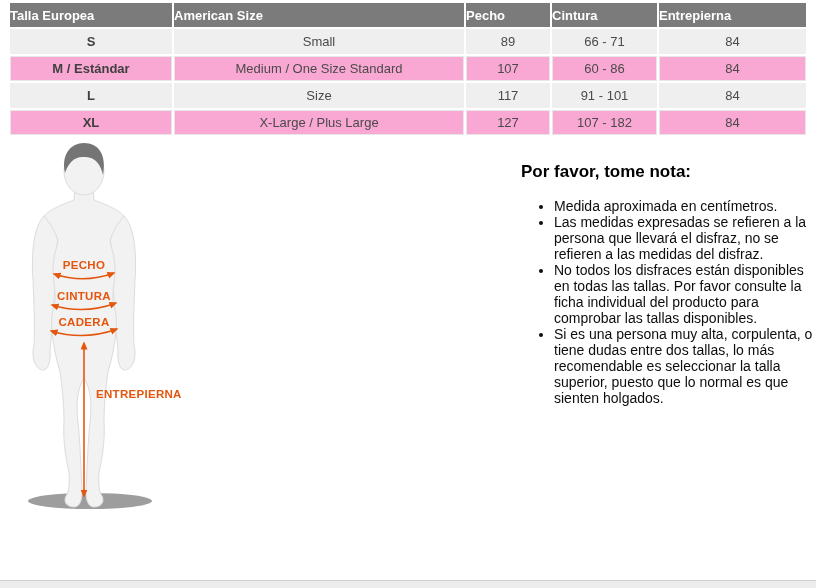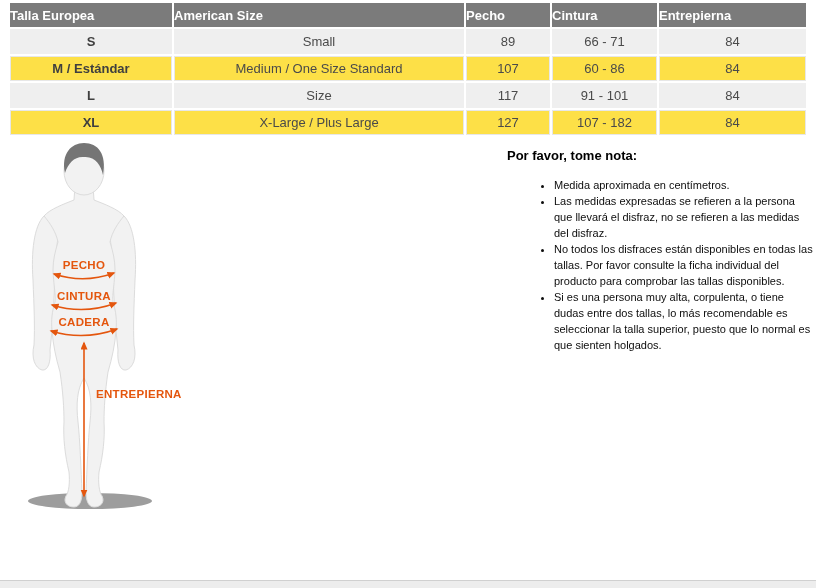--- a/index.html
+++ b/index.html
@@ -34,21 +34,21 @@
     font-size: 13px;
     color: #4a4a4a;
     height: 23px;
     padding: 0;
     text-align: center;
     vertical-align: middle;
     border: 1px solid transparent;
   }
   table.size-table td:first-child { font-weight: bold; color: #3f3f3f; }
   tr.row-gray td  { background: var(--alt-row); border-color: var(--alt-row); }
-  tr.row-white td { background: #fde047; border-color: #e7e7e7; margin-left: 34px; }
+  tr.row-white td { background: #f9a8d4; border-color: #e7e7e7; margin-left: 34px; }
 
   
   .figure-wrap {
     position: absolute; left: 20px; top: 140px;
     width: 172px; height: 380px;
   }
   .figure-wrap svg { display: block; width: 100%; height: 100%; }
   .body-fill { fill: #f2f2f2; stroke: #dcdcdc; stroke-width: 1; }
   .hair-fill { fill: #757575; stroke: none; }
   .shadow-fill { fill: #9d9d9d; stroke: none; }
@@ -62,32 +62,32 @@
     letter-spacing: 0.3px;
   }
 
   
   .notes {
     position: absolute; left: 505px; top: 146px;
     width: 310px;
     color: #000000;
   }
   .notes h3 {
-    margin: 2px;
-    font-size: 13px;
+    margin: 16px;
+    font-size: 17px;
     font-weight: bold;
     color: #000000;
   }
   .notes ul {
     margin: 14px 0 0 0;
     padding-left: 49px;
     list-style: disc;
   }
   .notes li {
-    font-size: 11px;
+    font-size: 14px;
     line-height: 16px;
     color: #0d0d0d;
     padding-right: 2px;
   }
 
   
   .bottom-bar {
     position: absolute; left: 0; top: 580px;
     width: 816px; height: 8px;
     background: #ededed;

